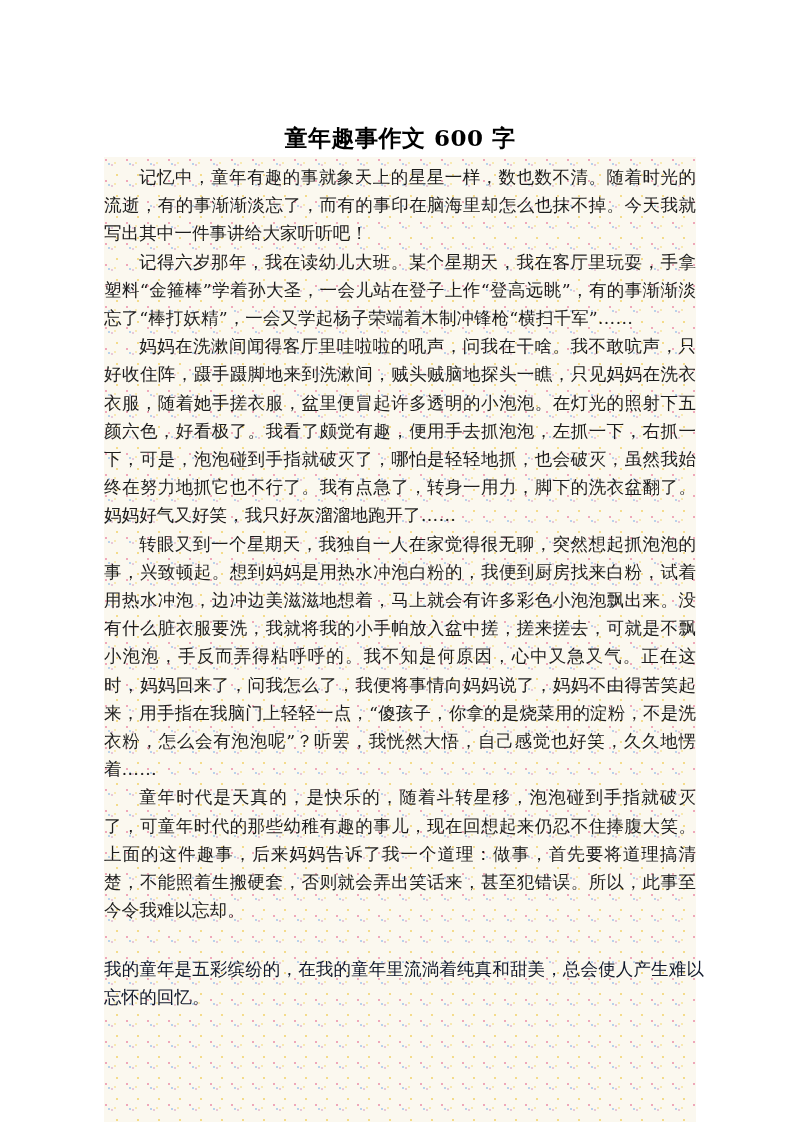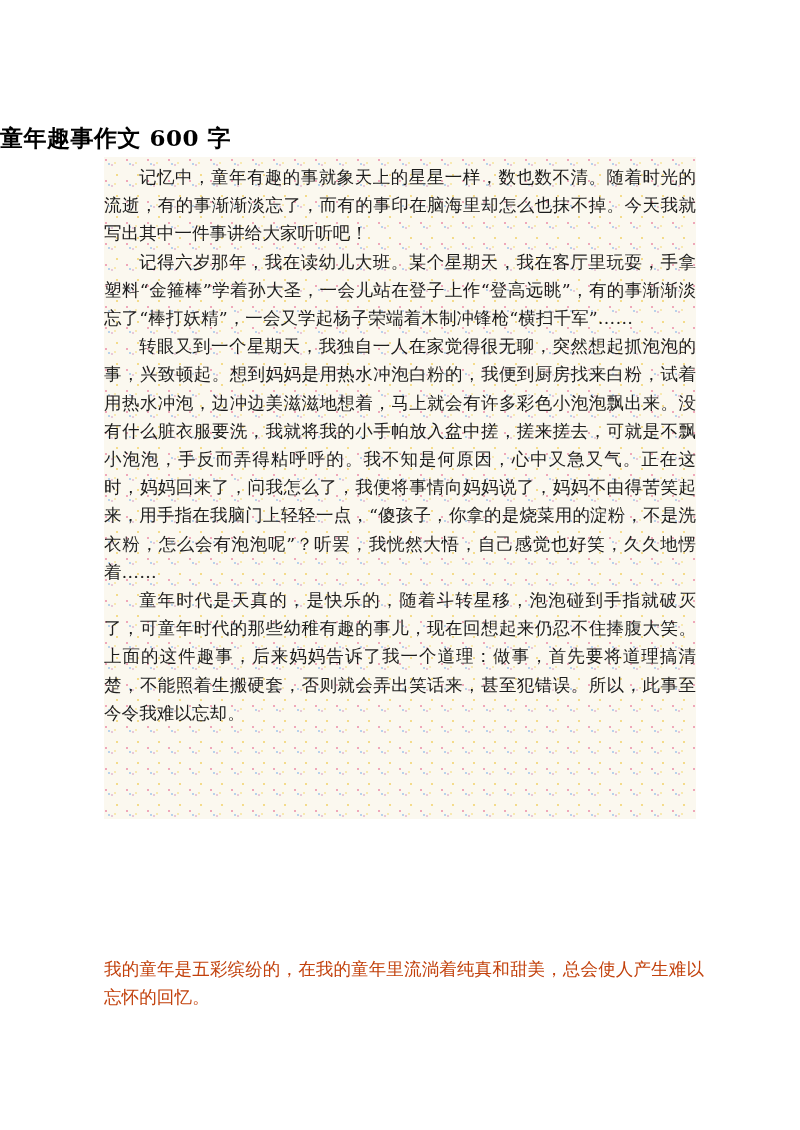--- a/index.html
+++ b/index.html
@@ -24,36 +24,36 @@
     overflow: hidden;
     background: #ffffff;
   }
 
   
   .doc-title {
     position: absolute;
     left: 0;
     top: 108px;
     width: 800px;
-    text-align: left;
+    text-align: center;
     font-family: "DejaVu Serif", "Liberation Serif", serif;
     font-weight: bold;
     font-size: 23px;
     letter-spacing: 0.5px;
     color: #000000;
     line-height: 30px;
   }
 
   
   .shaded-block {
     position: absolute;
     left: 104px;
     top: 157px;
     width: 592px;
-    height: 662px;
+    height: 965px;
     box-sizing: border-box;
     background-color: #fbf8ef;
     
     background-image:
       radial-gradient(circle at 2px 3px, rgba(237,154,176,0.85) 0.9px, rgba(0,0,0,0) 1.2px),
       radial-gradient(circle at 9px 11px, rgba(243,214,120,0.85) 0.9px, rgba(0,0,0,0) 1.2px),
       radial-gradient(circle at 15px 5px, rgba(168,200,234,0.80) 0.9px, rgba(0,0,0,0) 1.2px),
       radial-gradient(circle at 6px 16px, rgba(225,180,205,0.70) 0.9px, rgba(0,0,0,0) 1.2px),
       radial-gradient(circle at 18px 18px, rgba(246,226,150,0.70) 0.9px, rgba(0,0,0,0) 1.2px);
     background-size: 21px 21px, 21px 21px, 21px 21px, 21px 21px, 21px 21px;
@@ -82,41 +82,42 @@
   
   .tail-para {
     position: absolute;
     left: 104px;
     top: 955px;
     width: 600px;
     margin: 0;
     font-family: "DejaVu Serif", "Liberation Serif", serif;
     font-size: 17.5px;
     line-height: 28.2px;
-    color: #c2410c;
+    color: #0f172a;
     text-align: justify;
     text-justify: inter-ideograph;
     text-indent: 0;
     letter-spacing: 0.1px;
   }
 </style>
 </head>
 <body>
 
 <div class="page">
 
   <h1 class="doc-title">童年趣事作文 600 字</h1>
 
   <div class="shaded-block">
     <div class="shaded-inner">
 
       <p class="para">记忆中，童年有趣的事就象天上的星星一样，数也数不清。随着时光的流逝，有的事渐渐淡忘了，而有的事印在脑海里却怎么也抹不掉。今天我就写出其中一件事讲给大家听听吧！</p>
 
       <p class="para">记得六岁那年，我在读幼儿大班。某个星期天，我在客厅里玩耍，手拿塑料“金箍棒”学着孙大圣，一会儿站在登子上作“登高远眺”，有的事渐渐淡忘了“棒打妖精”，一会又学起杨子荣端着木制冲锋枪“横扫千军”……</p>
 
+      <p class="para">妈妈在洗漱间闻得客厅里哇啦啦的吼声，问我在干啥。我不敢吭声，只好收住阵，蹑手蹑脚地来到洗漱间，贼头贼脑地探头一瞧，只见妈妈在洗衣衣服，随着她手搓衣服，盆里便冒起许多透明的小泡泡。在灯光的照射下五颜六色，好看极了。我看了颇觉有趣，便用手去抓泡泡，左抓一下，右抓一下，可是，泡泡碰到手指就破灭了，哪怕是轻轻地抓，也会破灭，虽然我始终在努力地抓它也不行了。我有点急了，转身一用力，脚下的洗衣盆翻了。妈妈好气又好笑，我只好灰溜溜地跑开了……</p>
 
       <p class="para">转眼又到一个星期天，我独自一人在家觉得很无聊，突然想起抓泡泡的事，兴致顿起。想到妈妈是用热水冲泡白粉的，我便到厨房找来白粉，试着用热水冲泡，边冲边美滋滋地想着，马上就会有许多彩色小泡泡飘出来。没有什么脏衣服要洗，我就将我的小手帕放入盆中搓，搓来搓去，可就是不飘小泡泡，手反而弄得粘呼呼的。我不知是何原因，心中又急又气。正在这时，妈妈回来了，问我怎么了，我便将事情向妈妈说了，妈妈不由得苦笑起来，用手指在我脑门上轻轻一点，“傻孩子，你拿的是烧菜用的淀粉，不是洗衣粉，怎么会有泡泡呢”？听罢，我恍然大悟，自己感觉也好笑，久久地愣着……</p>
 
       <p class="para">童年时代是天真的，是快乐的，随着斗转星移，泡泡碰到手指就破灭了，可童年时代的那些幼稚有趣的事儿，现在回想起来仍忍不住捧腹大笑。上面的这件趣事，后来妈妈告诉了我一个道理：做事，首先要将道理搞清楚，不能照着生搬硬套，否则就会弄出笑话来，甚至犯错误。所以，此事至今令我难以忘却。</p>
 
     </div>
   </div>
 
   <p class="tail-para">我的童年是五彩缤纷的，在我的童年里流淌着纯真和甜美，总会使人产生难以忘怀的回忆。</p>
 

